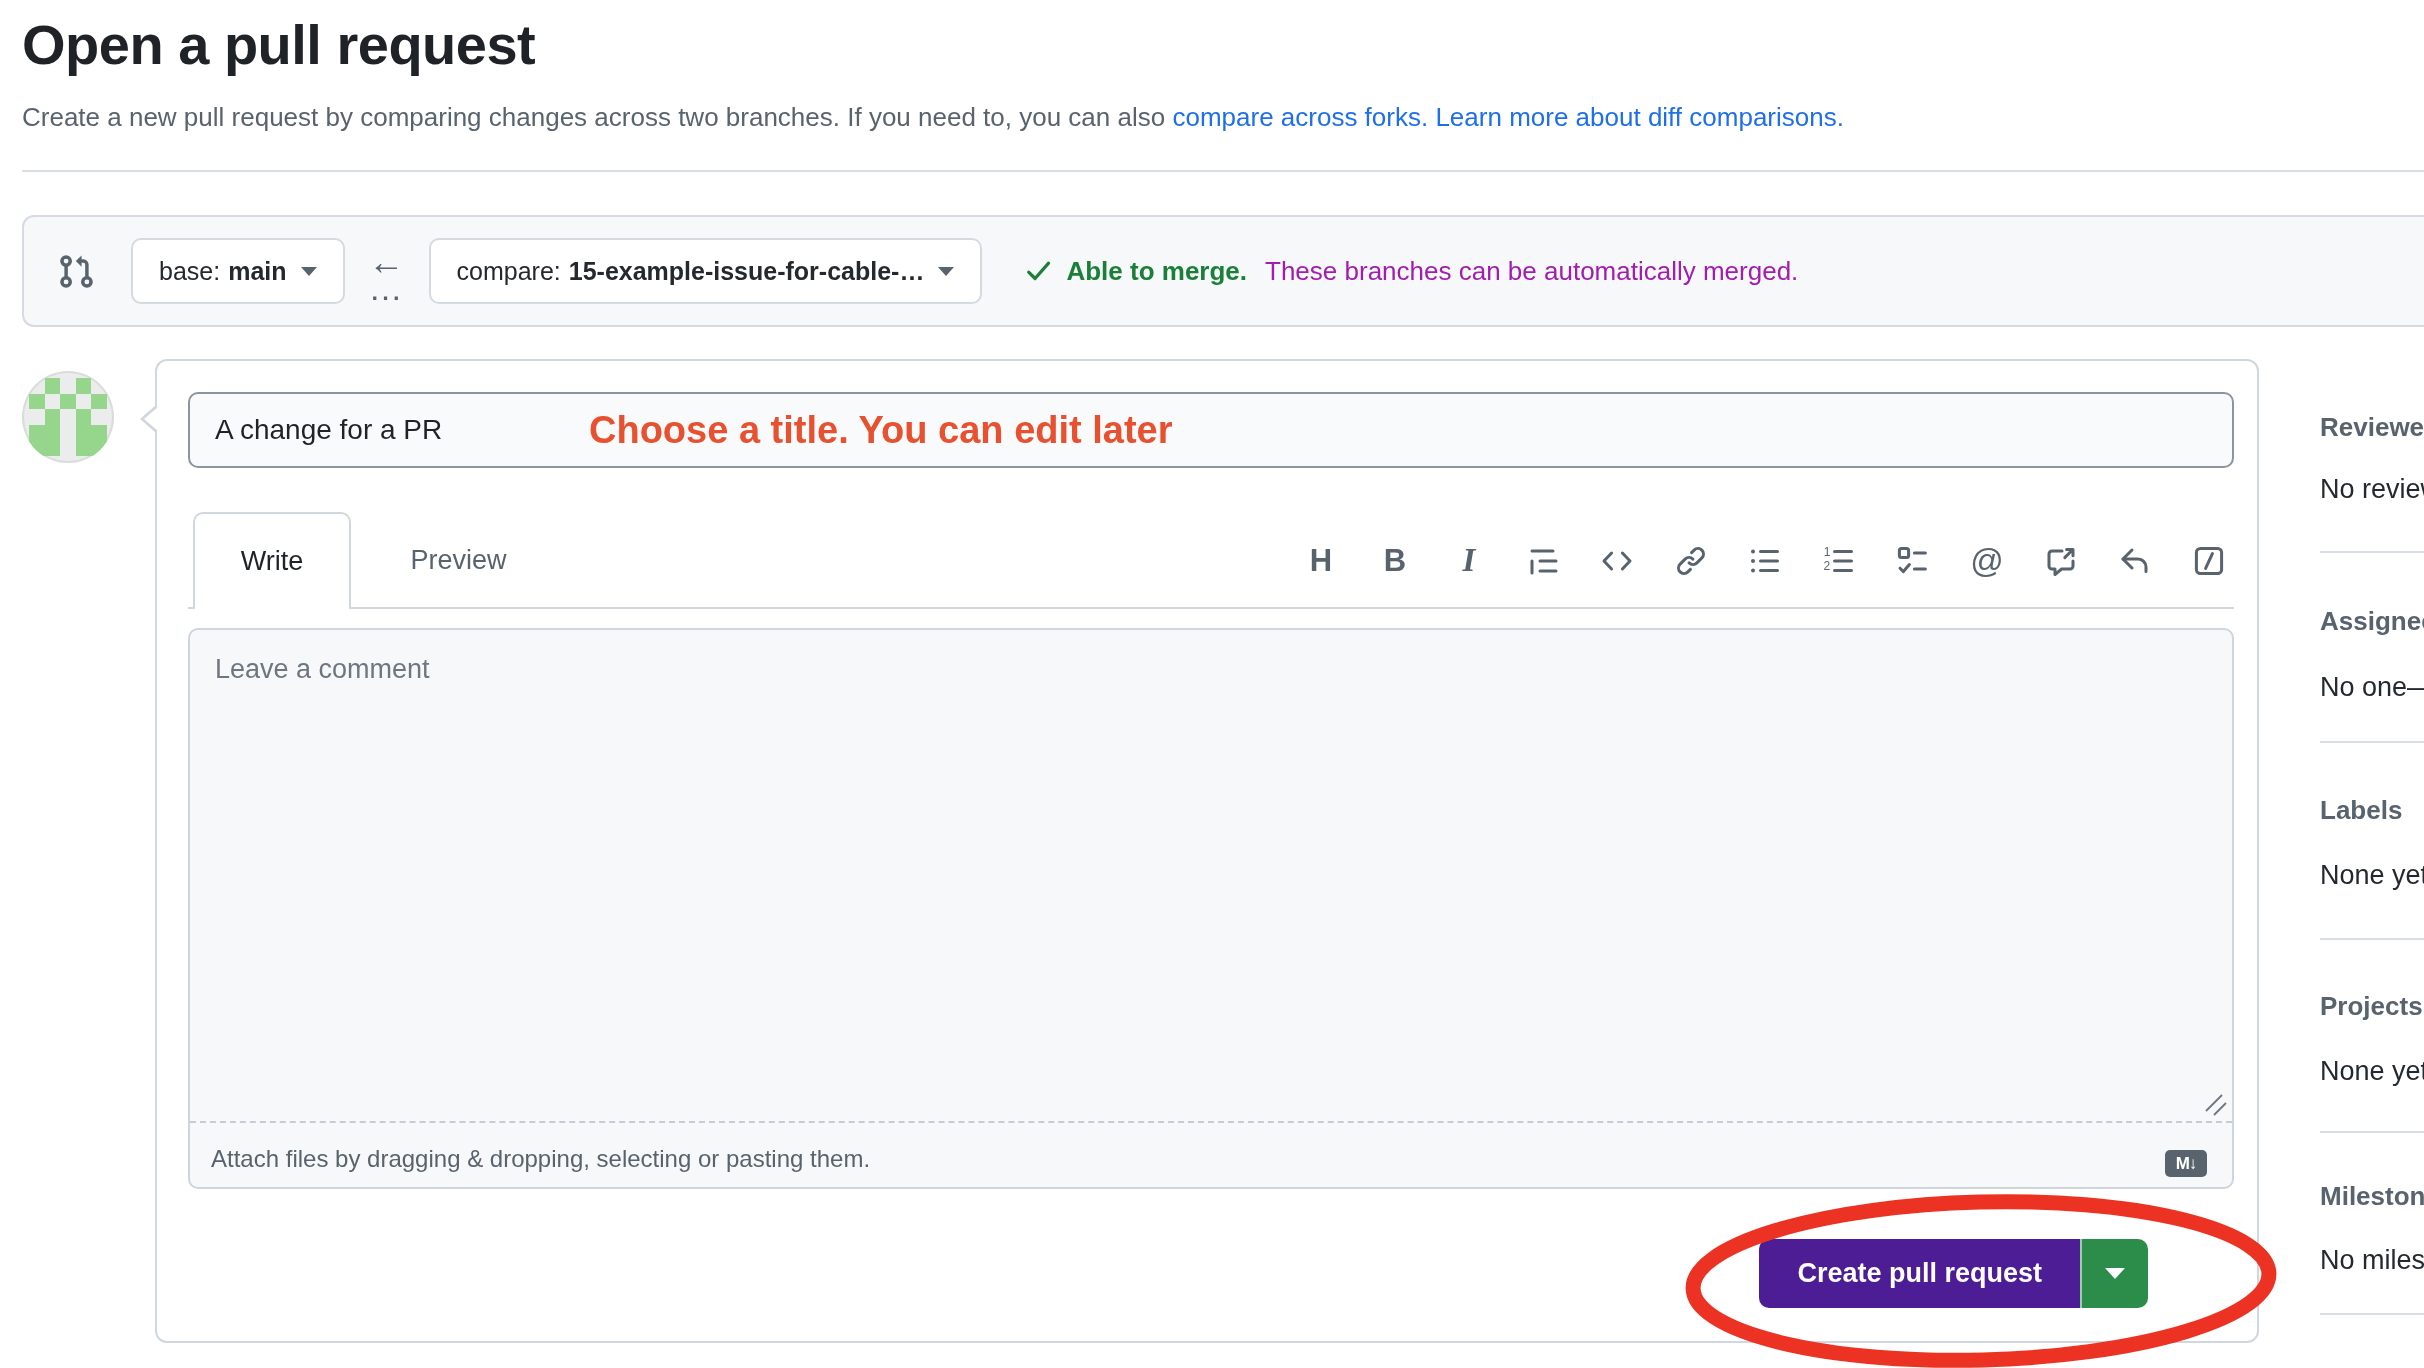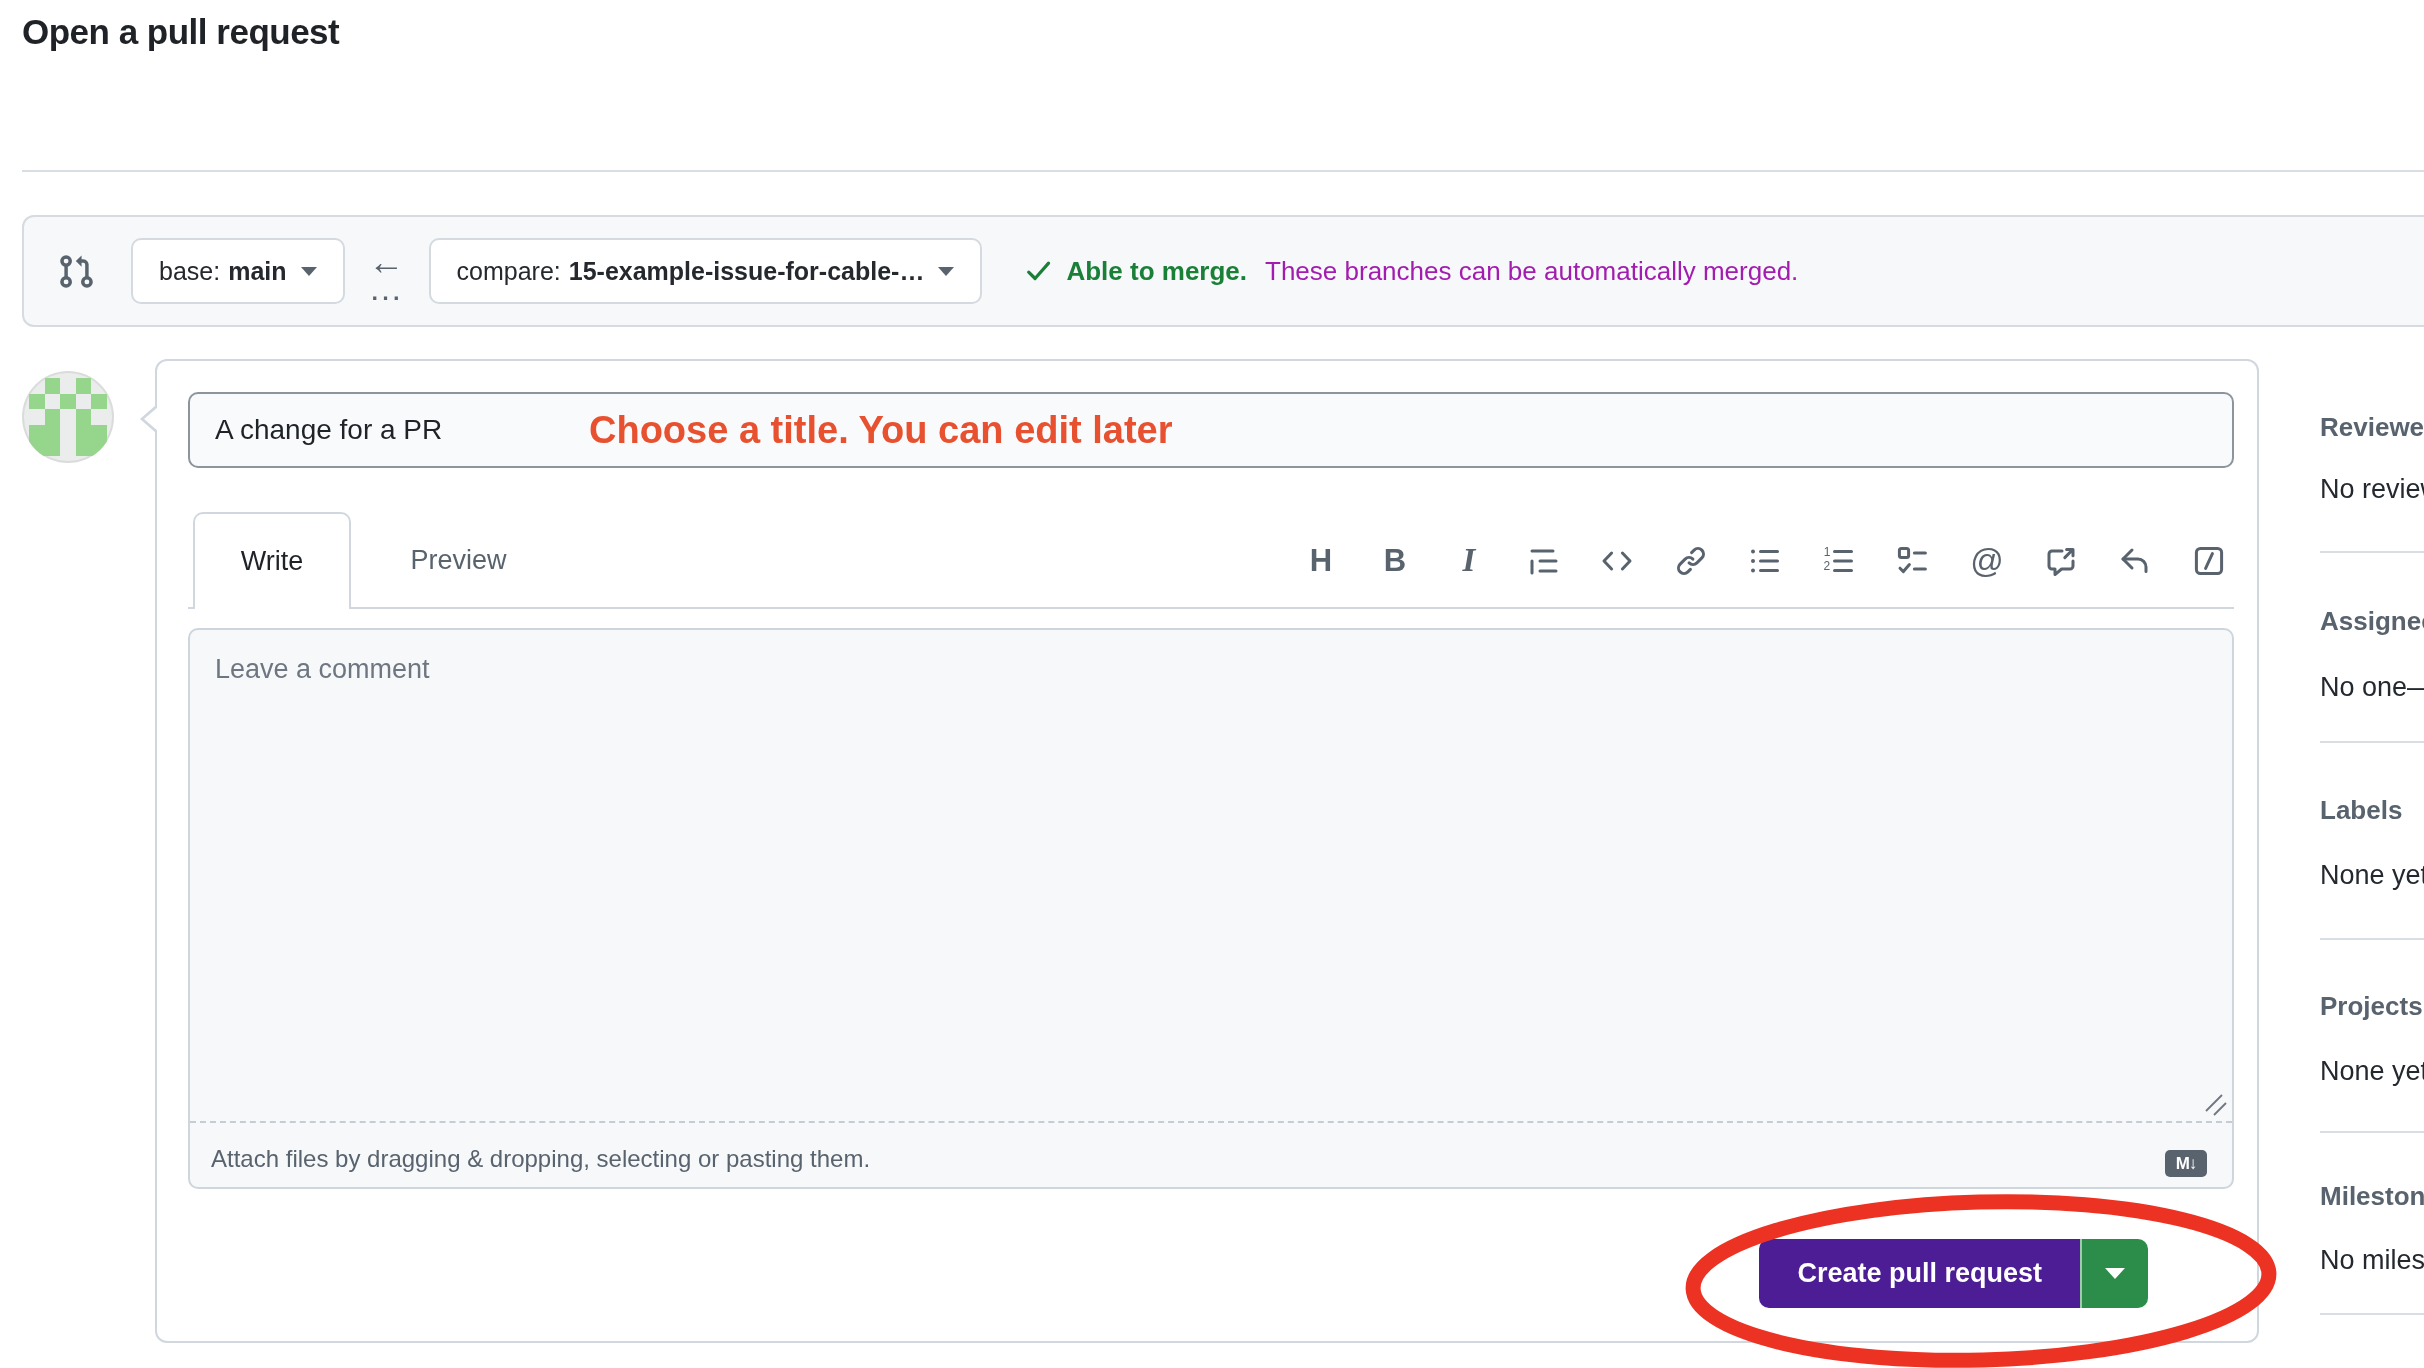--- a/index.html
+++ b/index.html
@@ -4,21 +4,21 @@
 <style>
   * { margin:0; padding:0; box-sizing:border-box; }
   html,body { background:#fff; }
   .canvas {
     position:relative; width:2424px; height:1368px; overflow:hidden;
     background:#fff; font-family:"Liberation Sans", sans-serif; color:#1f2328;
   }
   svg { display:block; }
 
   
-  .page-title { position:absolute; left:22px; top:12px; font-size:35px; font-weight:600; letter-spacing:-0.5px; color:#1f2328; white-space:nowrap; }
+  .page-title { position:absolute; left:22px; top:12px; font-size:56px; font-weight:600; letter-spacing:-0.5px; color:#1f2328; white-space:nowrap; }
   .page-sub { position:absolute; left:22px; top:102px; font-size:26px; color:#59636e; white-space:nowrap; }
   .page-sub .lnk { color:#1f6feb; cursor:pointer; }
   .header-hr { position:absolute; left:22px; right:-20px; top:170px; height:2px; background:#d8dee4; }
 
   
   .branch-bar {
     position:absolute; left:22px; right:-40px; top:215px; height:112px;
     background:#f6f8fa; border:2px solid #d5dbe1; border-radius:12px;
     display:flex; align-items:center; padding-left:34px;
   }
@@ -105,20 +105,21 @@
   .sb-head { position:absolute; font-size:26px; font-weight:600; color:#59636e; white-space:nowrap; cursor:pointer; }
   .sb-val { position:absolute; font-size:27px; color:#24292f; white-space:nowrap; }
   .sb-div { position:absolute; left:0; width:220px; height:2px; background:#d8dee4; }
 </style>
 </head>
 <body>
 
 <div class="canvas">
 
   <h1 class="page-title">Open a pull request</h1>
+  <div class="page-sub"><span>Create a new pull request by comparing changes across two branches. If you need to, you can also </span><span class="lnk">compare across forks.</span><span class="lnk"> Learn more about diff comparisons.</span></div>
   <div class="header-hr"></div>
 
   <div class="branch-bar">
     <svg class="bb-icon" viewBox="0 0 16 16">
       <circle cx="3.5" cy="3.5" r="1.8" fill="none" stroke="#59636e" stroke-width="1.5"></circle>
       <circle cx="3.5" cy="12.5" r="1.8" fill="none" stroke="#59636e" stroke-width="1.5"></circle>
       <circle cx="12.5" cy="12.5" r="1.8" fill="none" stroke="#59636e" stroke-width="1.5"></circle>
       <path d="M3.5 5.3v5.4" stroke="#59636e" stroke-width="1.5" fill="none"></path>
       <path d="M12.5 10.7V5a1.5 1.5 0 0 0-1.5-1.5H9.6" stroke="#59636e" stroke-width="1.5" fill="none"></path>
       <path d="M10.2 1.1 7.7 3.5l2.5 2.4Z" fill="#59636e"></path>

